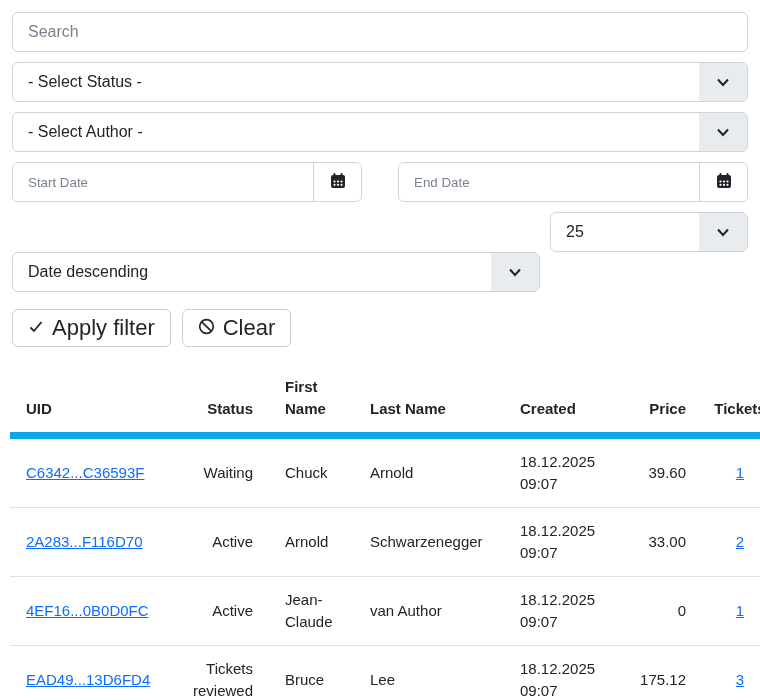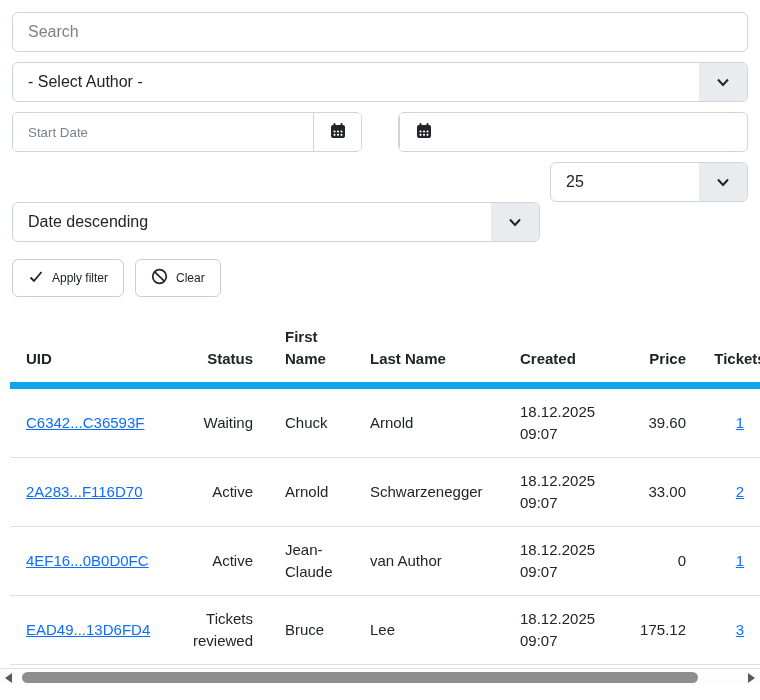--- a/index.html
+++ b/index.html
@@ -73,21 +73,21 @@
   .btn-row { margin-top: 17px; display: flex; gap: 11px; }
   .btn {
     display: inline-flex;
     align-items: center;
     gap: 8px;
     height: 38px;
     padding: 0 15px;
     background: #fff;
     border: 1px solid #c9cdd2;
     border-radius: 6px;
-    font-size: 12px;
+    font-size: 22px;
     color: #212529;
     cursor: pointer;
     font-family: "Liberation Sans", sans-serif;
   }
 
   
   .table-wrap { margin-top: 7px; width: 760px; overflow: hidden; }
   table {
     border-collapse: collapse;
     table-layout: fixed;
@@ -150,20 +150,28 @@
 </style>
 </head>
 <body>
 
 <div class="filters">
 
   <div class="frow">
     <input class="control text-input" type="text" placeholder="Search" style="">
   </div>
 
+  <div class="frow control select">
+    <span class="sel-value">- Select Status -</span>
+    <span class="sel-cap">
+      <svg width="18" height="18" viewBox="0 0 18 18">
+          <polyline points="4,6.5 9,12 14,6.5" fill="none" stroke="#212529" stroke-width="2"></polyline>
+        </svg>
+    </span>
+  </div>
 
   <div class="frow control select">
     <span class="sel-value">- Select Author -</span>
     <span class="sel-cap">
       <svg width="18" height="18" viewBox="0 0 18 18">
           <polyline points="4,6.5 9,12 14,6.5" fill="none" stroke="#212529" stroke-width="2"></polyline>
         </svg>
     </span>
   </div>
 
@@ -180,20 +188,21 @@
               <circle cx="9" cy="9.5" r="1.1" fill="#fff"></circle>
               <circle cx="12.5" cy="9.5" r="1.1" fill="#fff"></circle>
             <circle cx="5.5" cy="12.8" r="1.1" fill="#fff"></circle>
               <circle cx="9" cy="12.8" r="1.1" fill="#fff"></circle>
               <circle cx="12.5" cy="12.8" r="1.1" fill="#fff"></circle>
           </svg>
         </span>
       </button>
     </div>
     <div class="control date-group">
+      <input class="text-input" type="text" placeholder="End Date" style="">
       <button class="cal-btn">
         <span>
           <svg width="18" height="18" viewBox="0 0 18 18">
             <rect x="2" y="3" width="14" height="13" rx="2" fill="#212529"></rect>
             <rect x="4.5" y="1" width="2" height="3.5" rx="1" fill="#212529"></rect>
             <rect x="11.5" y="1" width="2" height="3.5" rx="1" fill="#212529"></rect>
             <circle cx="5.5" cy="9.5" r="1.1" fill="#fff"></circle>
               <circle cx="9" cy="9.5" r="1.1" fill="#fff"></circle>
               <circle cx="12.5" cy="9.5" r="1.1" fill="#fff"></circle>
             <circle cx="5.5" cy="12.8" r="1.1" fill="#fff"></circle>

